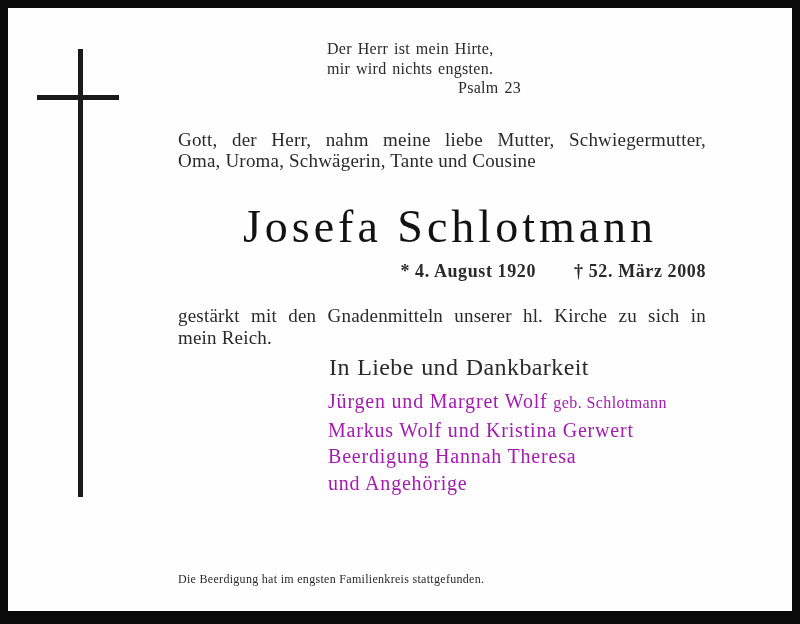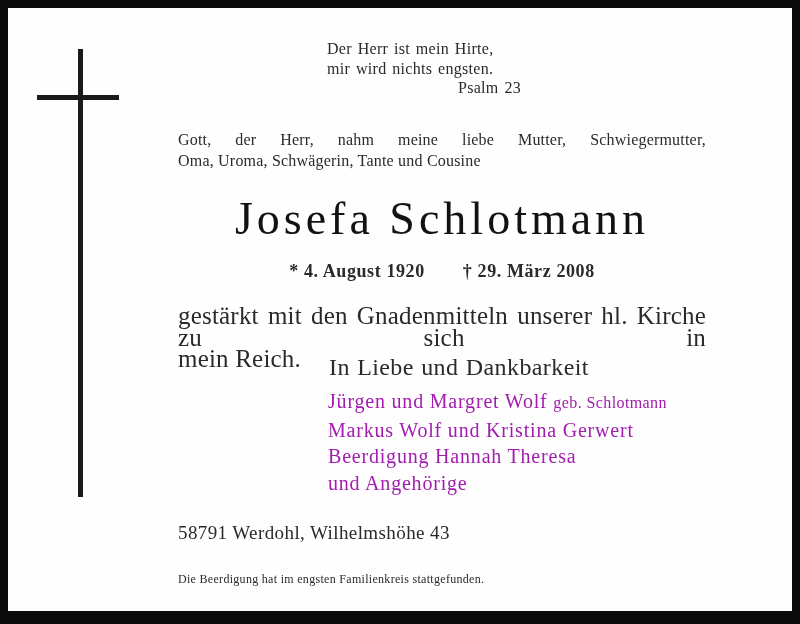--- a/index.html
+++ b/index.html
@@ -42,56 +42,56 @@
     letter-spacing: 0.3px;
     word-spacing: 1.5px;
   }
   .psalm {
     text-align: right;
   }
   .intro {
     position: absolute;
     left: 170px; top: 121px;
     width: 528px;
-    font-size: 16px;
+    font-size: 19px;
     line-height: 21px;
     letter-spacing: 0.2px;
   }
   .just {
     text-align: justify;
     text-align-last: justify;
   }
   .name {
     position: absolute;
     left: 170px; top: 184px;
     width: 528px;
-    margin: 0;
+    margin: 8px;
     text-align: center;
     font-size: 46px;
     font-weight: 400;
     letter-spacing: 4px;
     color: #121212;
     white-space: nowrap;
   }
   .dates {
     position: absolute;
     left: 170px; top: 253px;
     width: 528px;
     display: flex;
-    justify-content: center;
+    justify-content: flex-end;
     gap: 38px;
     font-size: 18px;
     font-weight: bold;
     letter-spacing: 0.6px;
   }
   .closing {
     position: absolute;
     left: 170px; top: 297px;
     width: 528px;
-    font-size: 25px;
+    font-size: 19px;
     line-height: 21.5px;
     letter-spacing: 0.2px;
   }
   .tribute {
     position: absolute;
     left: 321px; top: 346px;
     font-size: 24px;
     letter-spacing: 0.4px;
     word-spacing: 1px;
   }
@@ -138,37 +138,36 @@
 
   <div class="intro">
     <div class="just">Gott, der Herr, nahm meine liebe Mutter, Schwiegermutter,</div>
     <div>Oma, Uroma, Schwägerin, Tante und Cousine</div>
   </div>
 
   <h1 class="name">Josefa Schlotmann</h1>
 
   <div class="dates">
     <span>* 4. August 1920</span>
-    <span>† 29. März 2008</span>
+    <span>† 52. März 2008</span>
   </div>
 
   <div class="closing">
     <div class="just">gestärkt mit den Gnadenmitteln unserer hl. Kirche zu sich in</div>
     <div>mein Reich.</div>
   </div>
 
   <div class="tribute">In Liebe und Dankbarkeit</div>
 
   <div class="mourners">
     <div>
       <span>Jürgen und Margret Wolf</span>
       <span class="suffix">geb. Schlotmann</span>
     </div>
     <div>Markus Wolf und Kristina Gerwert</div>
     <div>Beerdigung Hannah Theresa</div>
     <div>und Angehörige</div>
   </div>
 
-  <div class="address">58791 Werdohl, Wilhelmshöhe 43</div>
 
   <div class="footer">Die Beerdigung hat im engsten Familienkreis stattgefunden.</div>
 
 </div>
 
 </body></html>

